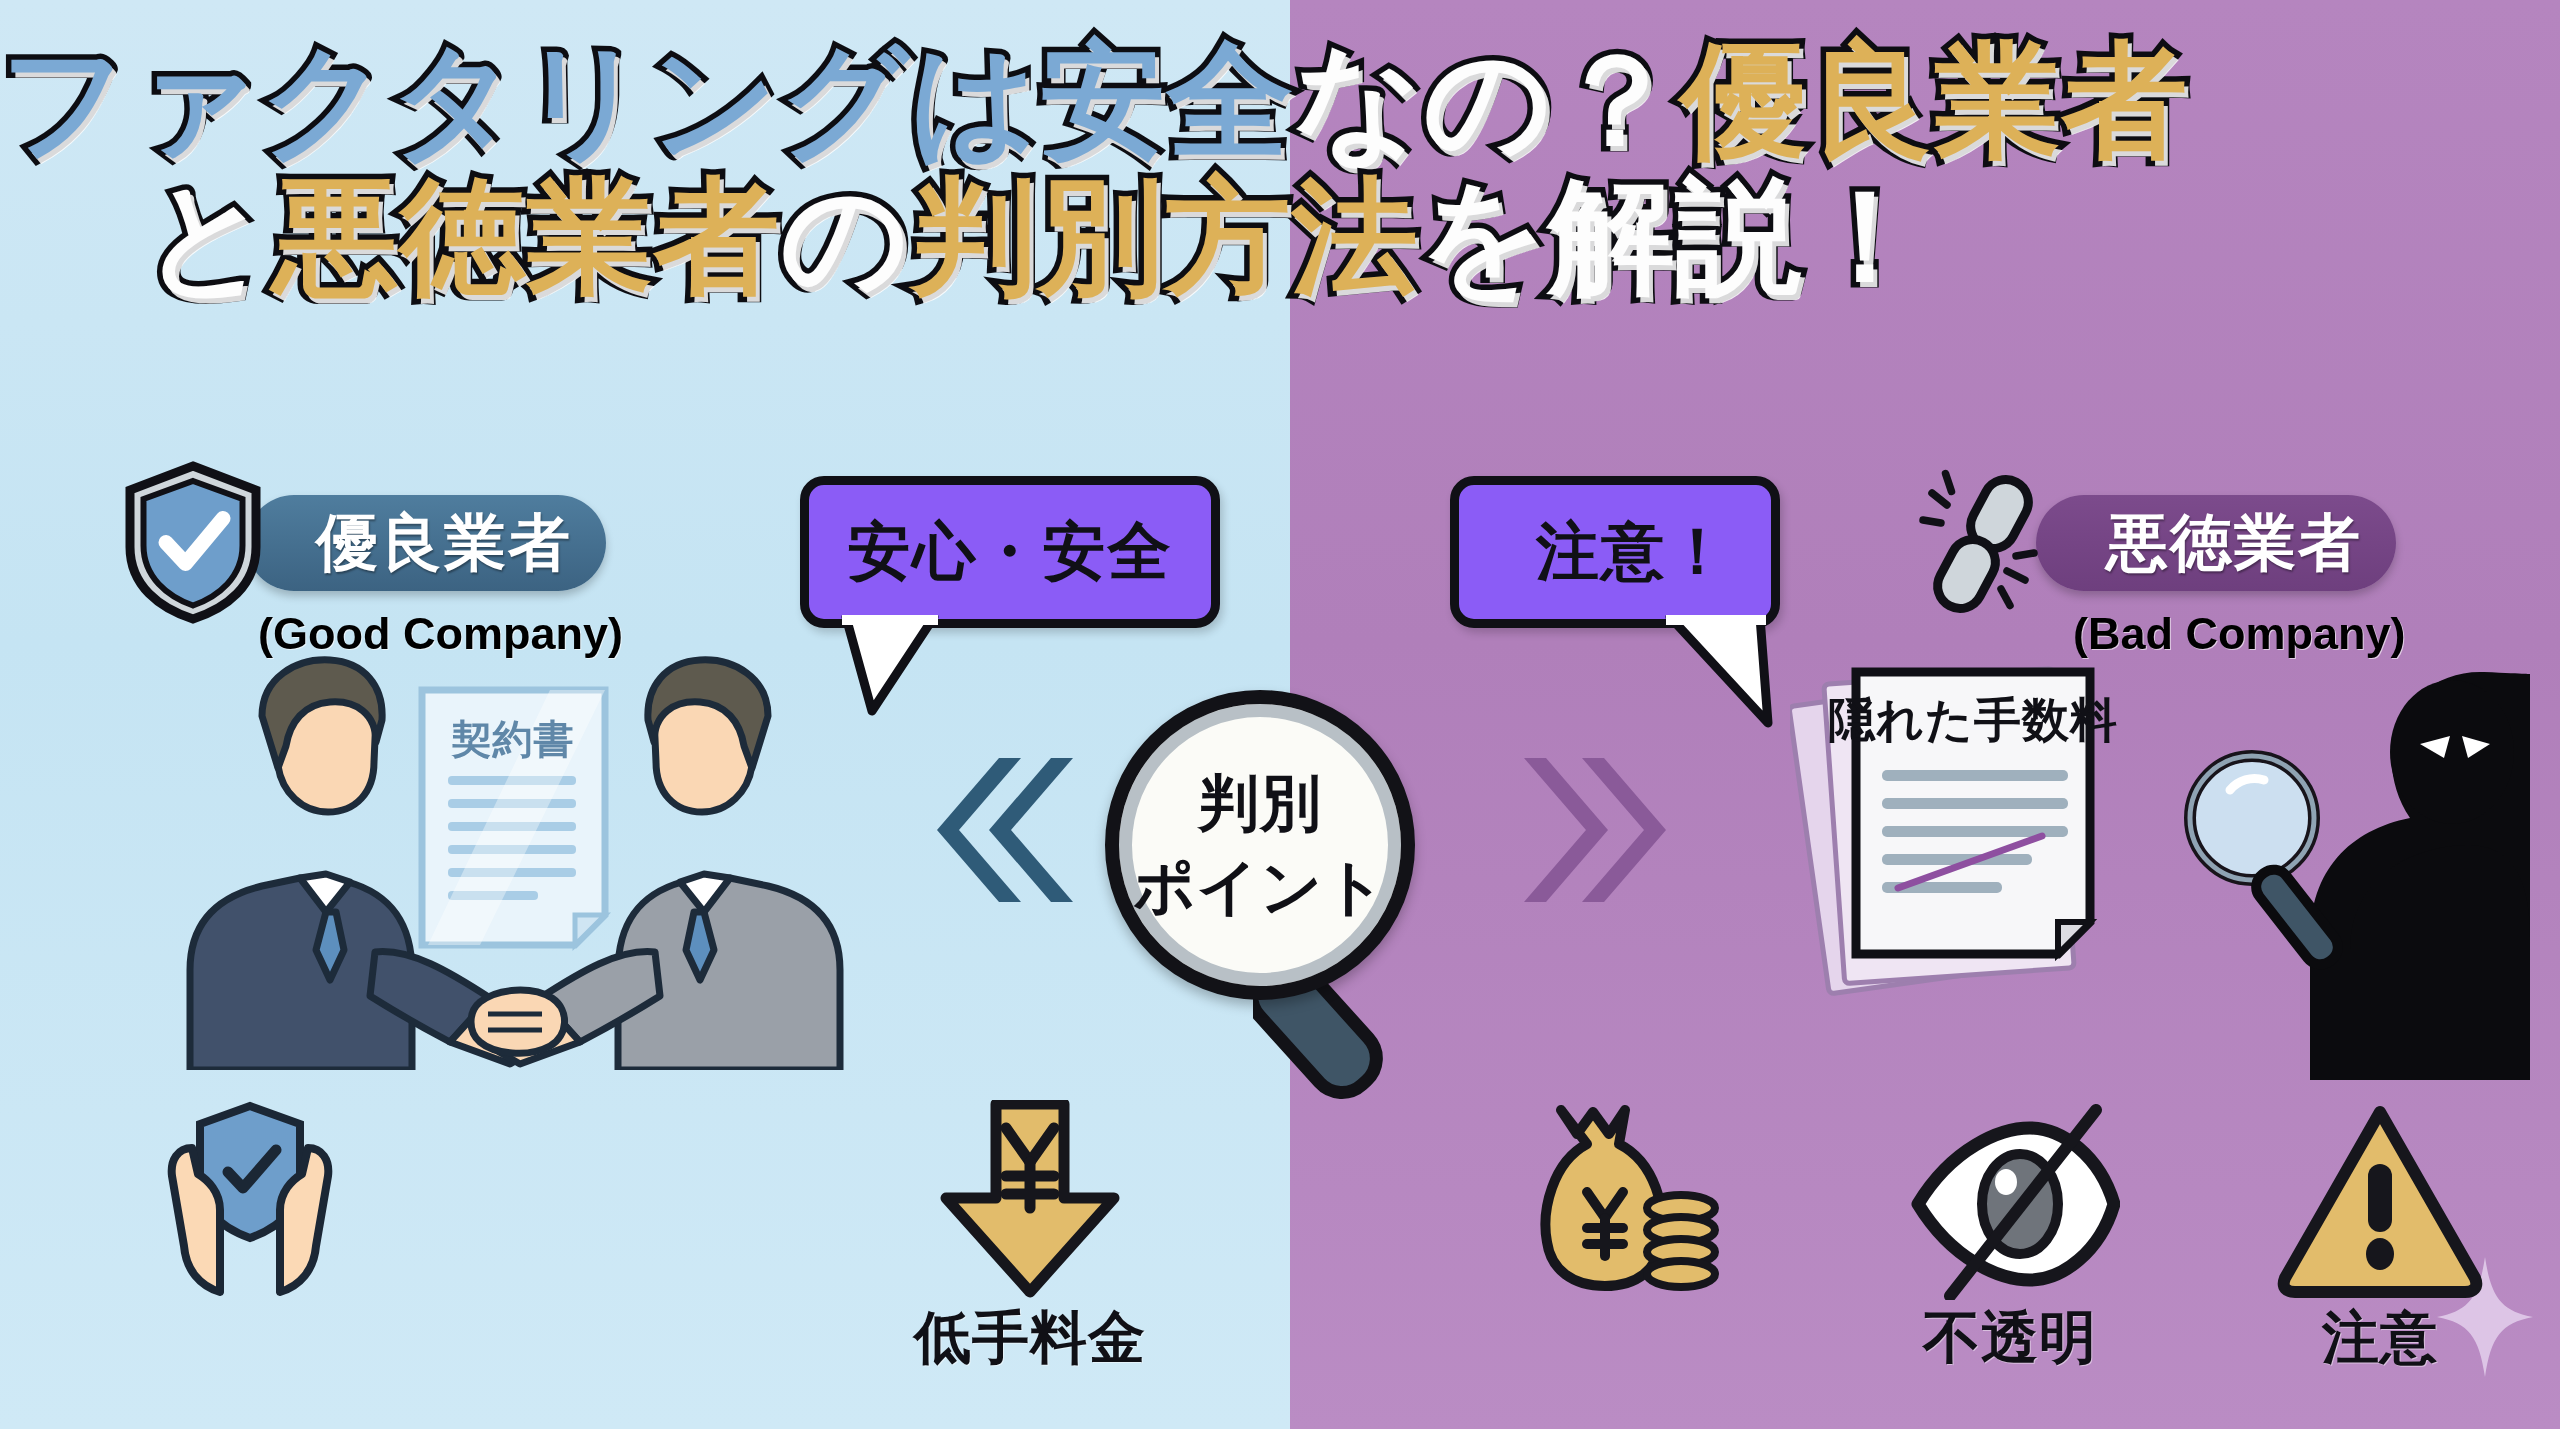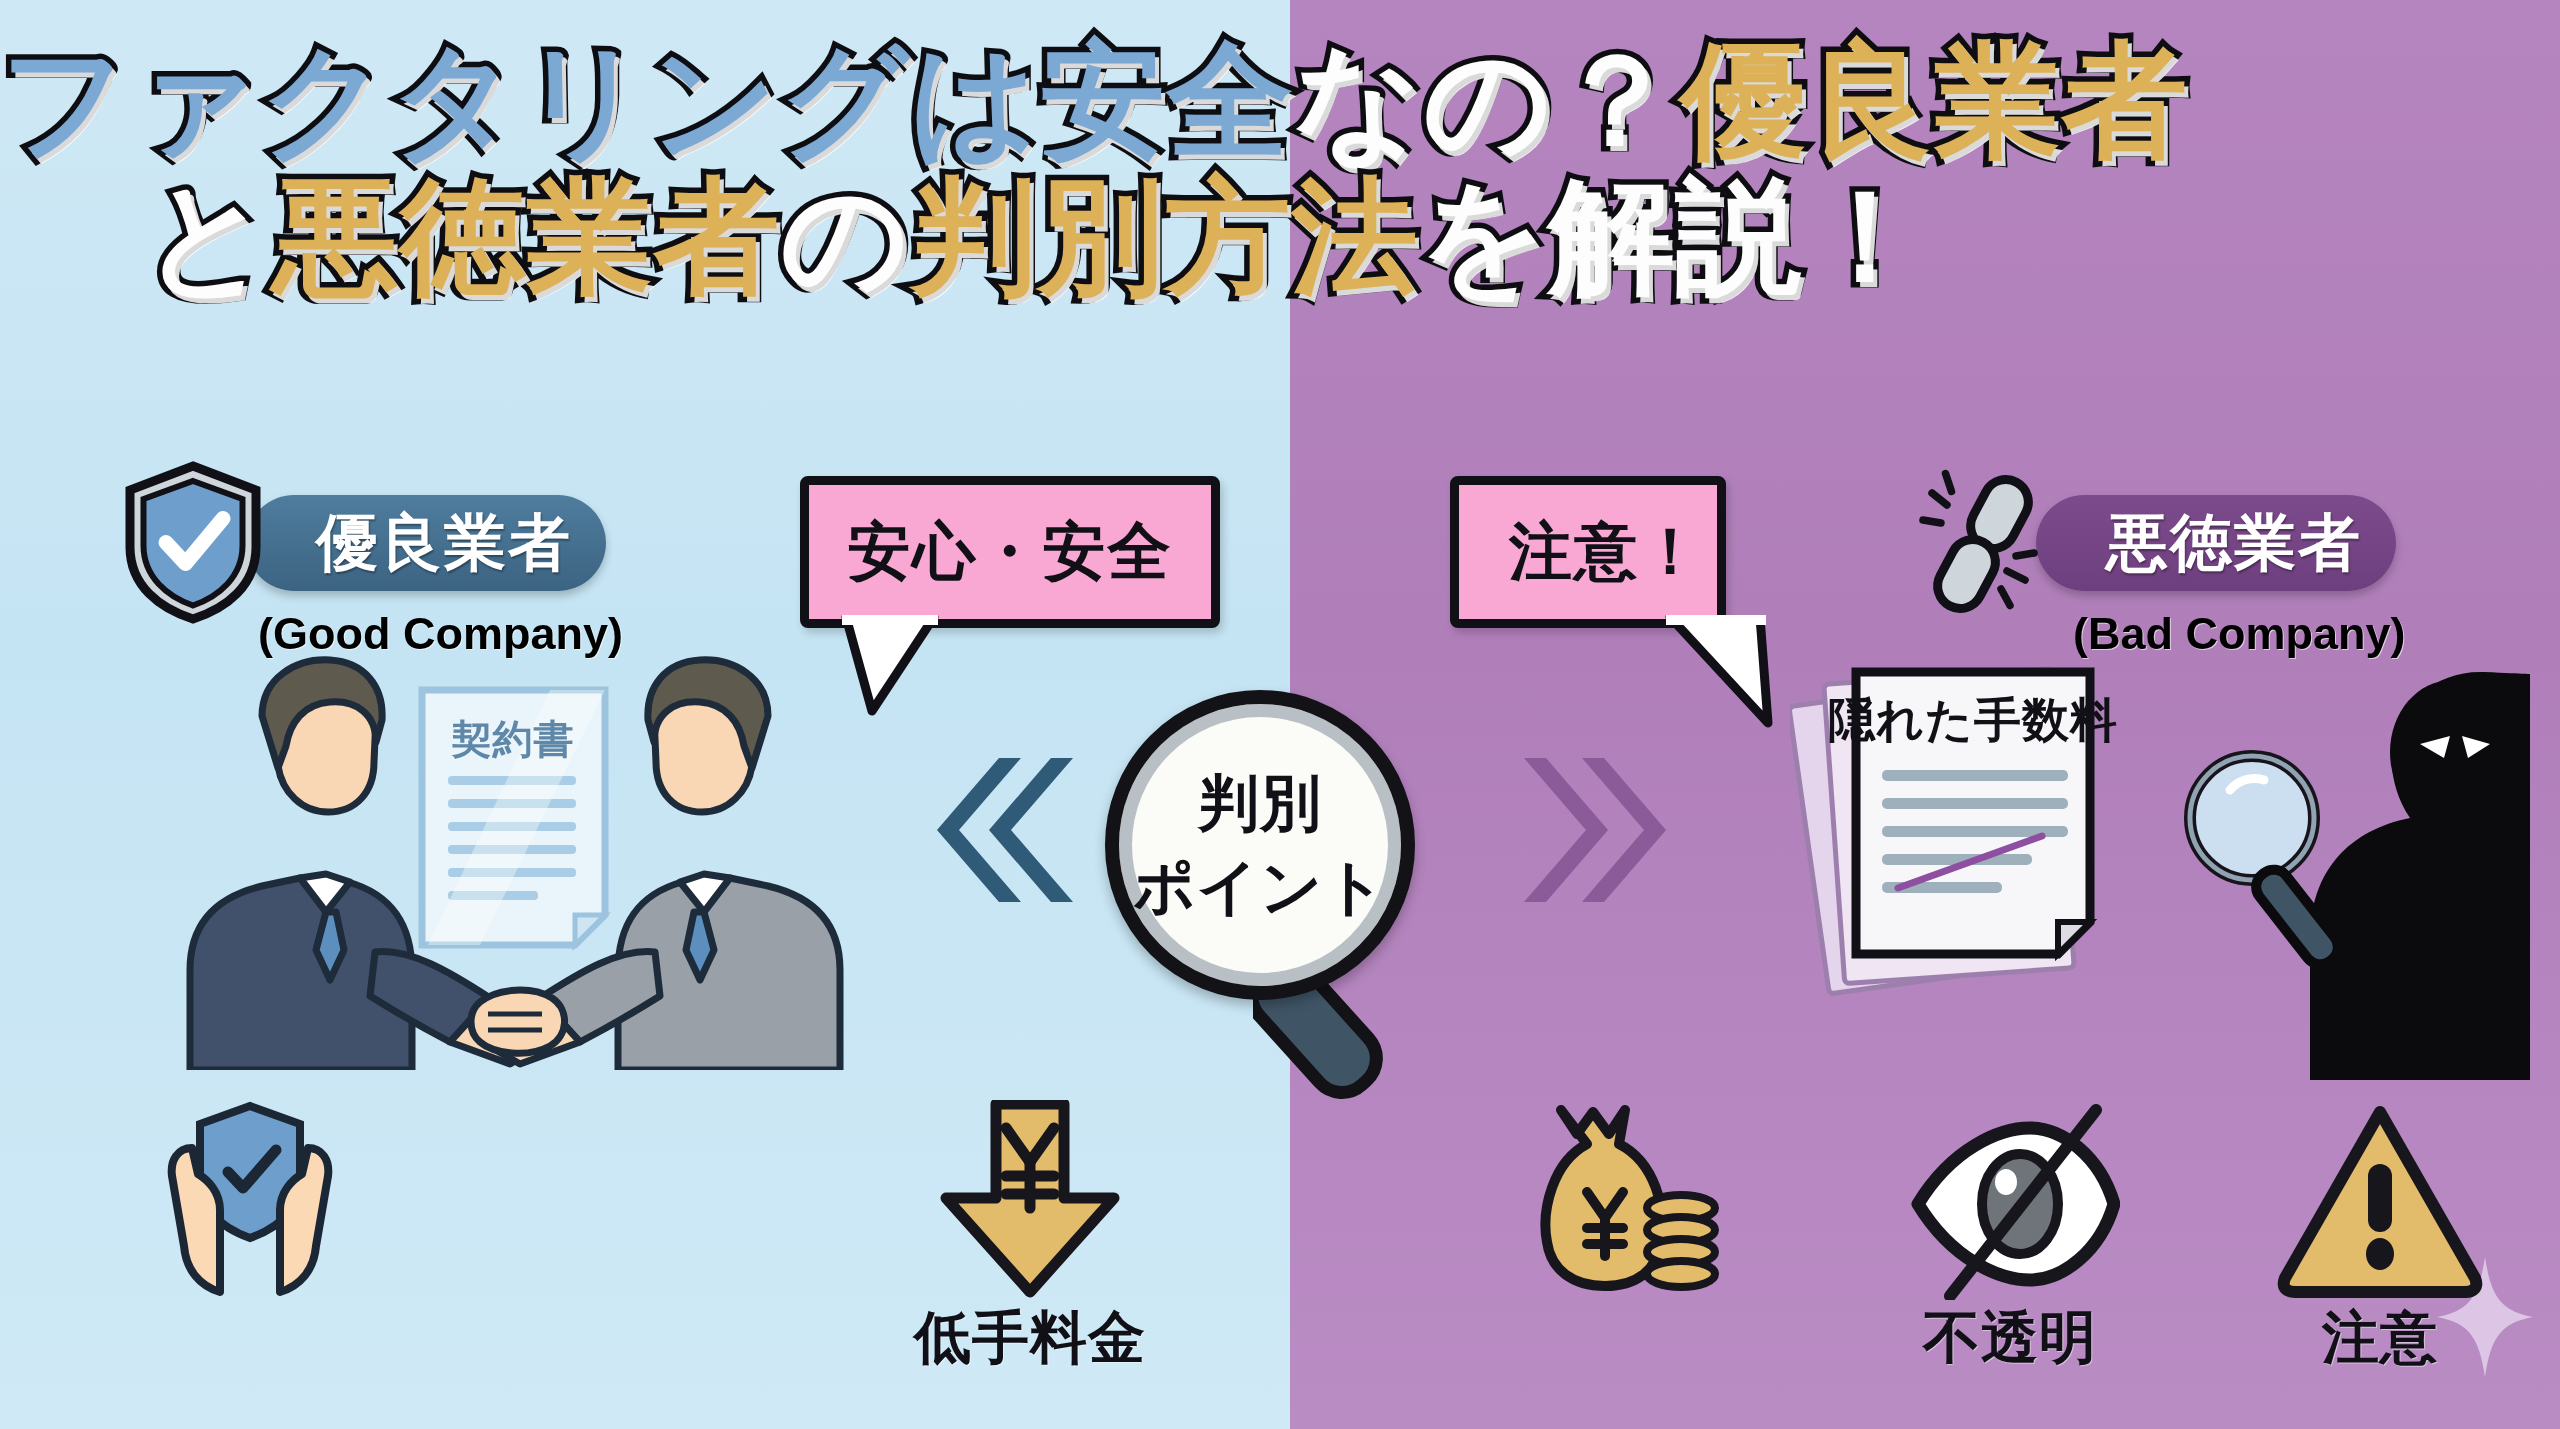--- a/index.html
+++ b/index.html
@@ -35,22 +35,22 @@
   .badge-pill { height:96px; border-radius:48px; display:flex; align-items:center;
                 padding:0 34px; box-shadow:0 5px 9px rgba(0,0,0,.22); }
   .badge-pill span { font-size:62px; font-weight:bold; color:#fff; letter-spacing:2px;
                      text-shadow:1px 2px 2px rgba(0,0,0,.35); white-space:nowrap; }
   .pill-good { background:linear-gradient(180deg,#4f7d9e 0%,#3c6382 100%); }
   .pill-bad  { background:linear-gradient(180deg,#7c4b8c 0%,#6e3f7e 100%); }
   .badge-sub { position:absolute; font-size:45px; font-weight:bold; color:#000000;
                white-space:nowrap; text-shadow:1px 1px 0 rgba(255,255,255,.6); }
 
   
-  .bubble { position:absolute; background:#f9a8d4; border:9px solid #101016;
-            border-radius:8px; display:flex; align-items:center; justify-content:center;
+  .bubble { position:absolute; background:#8b5cf6; border:9px solid #101016;
+            border-radius:24px; display:flex; align-items:center; justify-content:center;
             z-index:30; box-shadow:3px 5px 8px rgba(0,0,0,.18); }
   .bubble span { font-size:63px; font-weight:bold; color:#101016; letter-spacing:2px;
                  white-space:nowrap; }
 
   
   .mag { position:absolute; z-index:35; }
   .mag-lens { position:absolute; width:310px; height:310px; border-radius:50%;
               background:#fbfbf7; border:14px solid #121217;
               box-shadow:inset 0 0 0 13px #b8c0c6, 0 6px 12px rgba(0,0,0,.25);
               display:flex; flex-direction:column; align-items:center; justify-content:center;gap:19px; }
@@ -123,21 +123,21 @@
   <div class="badge-sub" style="left:2073px; top:608px;">(Bad Company)</div>
 
   <div class="bubble" style="left:800px; top:476px; width:420px; height:152px;">
     <span>安心・安全</span>
   </div>
   <svg style="position:absolute; left:838px; top:615px; z-index:31;" width="120" height="105" viewBox="0 0 120 105">
     <path d="M8 2 L96 2 L34 96 Z" fill="#ffffff" stroke="#101016" stroke-width="9" stroke-linejoin="round"></path>
     <rect x="4" y="0" width="96" height="10" fill="#ffffff"></rect>
   </svg>
 
-  <div class="bubble" style="left:1450px; top:476px; width:276px; height:152px;padding-left:37px;">
+  <div class="bubble" style="left:1450px; top:476px; width:330px; height:152px;padding-left:37px;">
     <span>注意！</span>
   </div>
   <svg style="position:absolute; left:1660px; top:615px; z-index:31;" width="130" height="115" viewBox="0 0 130 115">
     <path d="M10 2 L100 2 L108 108 Z" fill="#ffffff" stroke="#101016" stroke-width="9" stroke-linejoin="round"></path>
     <rect x="6" y="0" width="100" height="10" fill="#ffffff"></rect>
   </svg>
 
   <svg class="ill" style="left:150px; top:650px;" width="720" height="420" viewBox="0 0 720 420">
 
     <g>

